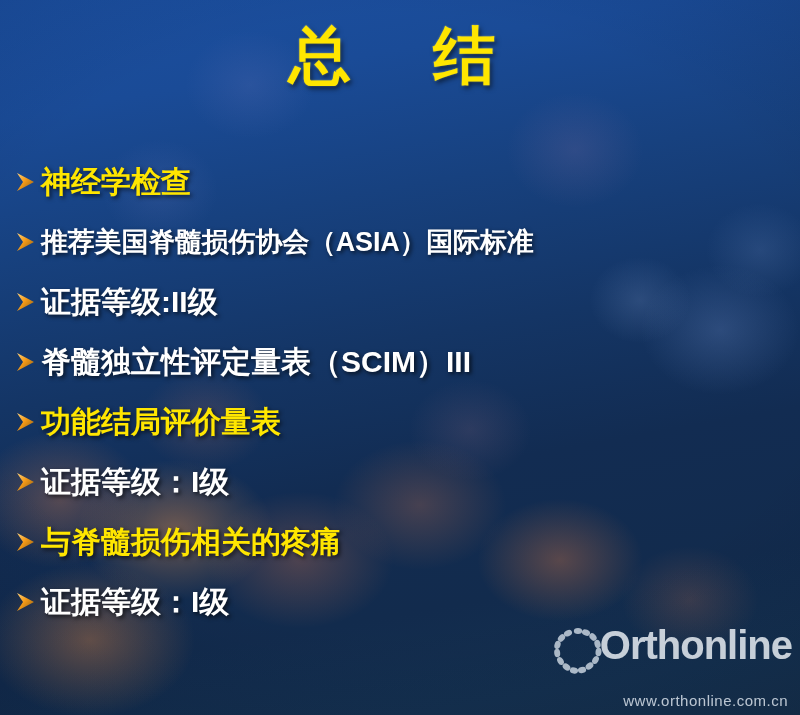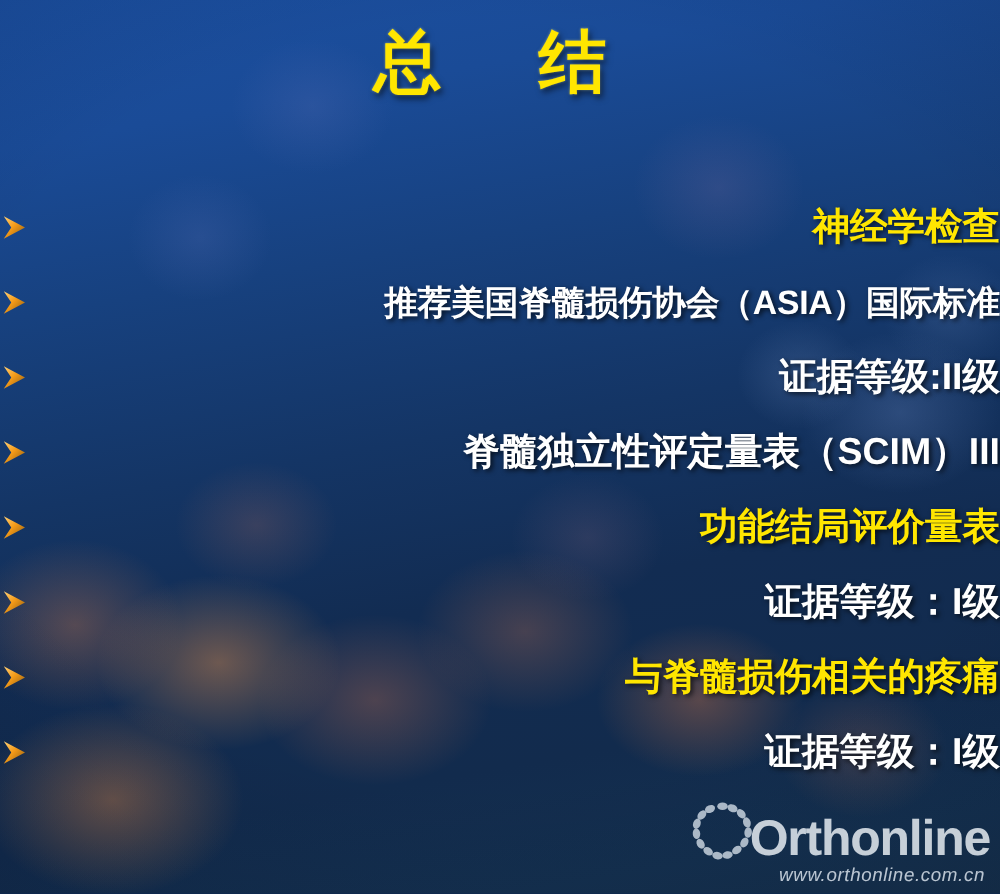--- a/index.html
+++ b/index.html
@@ -31,34 +31,34 @@
   
   #slide::after{
     content:"";position:absolute;inset:0;pointer-events:none;
     background:
       radial-gradient(ellipse 120% 95% at 50% 45%, rgba(0,0,0,0) 45%, rgba(2,10,28,.30) 100%);
   }
 
   
   #title{
     position:absolute;top:14px;left:0;width:800px;text-align:center;
-    font-size:54px;font-weight:bold;letter-spacing:16px;
+    font-size:62px;font-weight:bold;letter-spacing:16px;
     color:#ffe600;
     text-shadow:2px 3px 5px rgba(0,0,0,.55), 0 0 2px rgba(255,255,160,.6);
     z-index:3;white-space:pre;
   }
 
   
   #bullets{
     position:absolute;top:152px;left:0;width:800px;z-index:3;
   }
   .row{
     display:flex;align-items:center;
     height:60px;
-    justify-content:space-between;
+    padding-left:14px;
   }
   .bullet{
     flex:0 0 auto;width:24px;height:24px;margin-right:3px;
     display:block;
   }
   .txt{
     flex:0 1 auto;
     font-size:30px;font-weight:bold;
     line-height:1;
     white-space:nowrap;
@@ -67,28 +67,28 @@
   .txt.white{color:#ffffff;}
   .txt.yellow{color:#ffe600;}
   .txt.wide{font-size:27px;letter-spacing:-0.2px;}
 
   
   #watermark{
     position:absolute;right:8px;bottom:6px;z-index:4;
     display:flex;flex-direction:column;align-items:flex-end;
     opacity:.82;
   }
-  #wm-main{display:flex;align-items:flex-end;}
+  #wm-main{display:flex;align-items:flex-start;}
   #wm-ring{width:52px;height:52px;display:block;margin-right:-4px;}
   #wm-word{
     font-size:40px;font-weight:bold;color:#eef3f8;letter-spacing:-1px;
     line-height:1;position:relative;
   }
   #wm-url{
-    font-size:15px;color:#dfe7f0;letter-spacing:.5px;margin-top:1px;margin-right:4px;font-style:italic;
+    font-size:15px;color:#dfe7f0;letter-spacing:.5px;margin-top:15px;margin-right:4px;
   }
 </style>
 </head>
 <body>
 
 <div id="slide">
 
   <div id="title">总  结</div>
 
   <div id="bullets">

